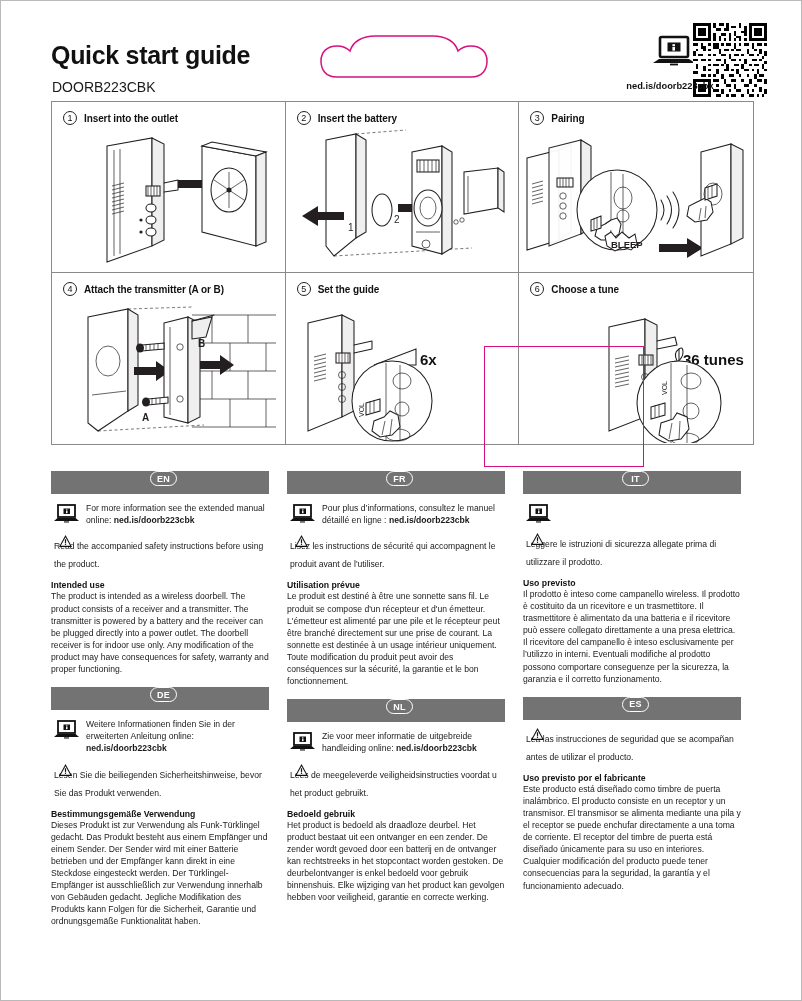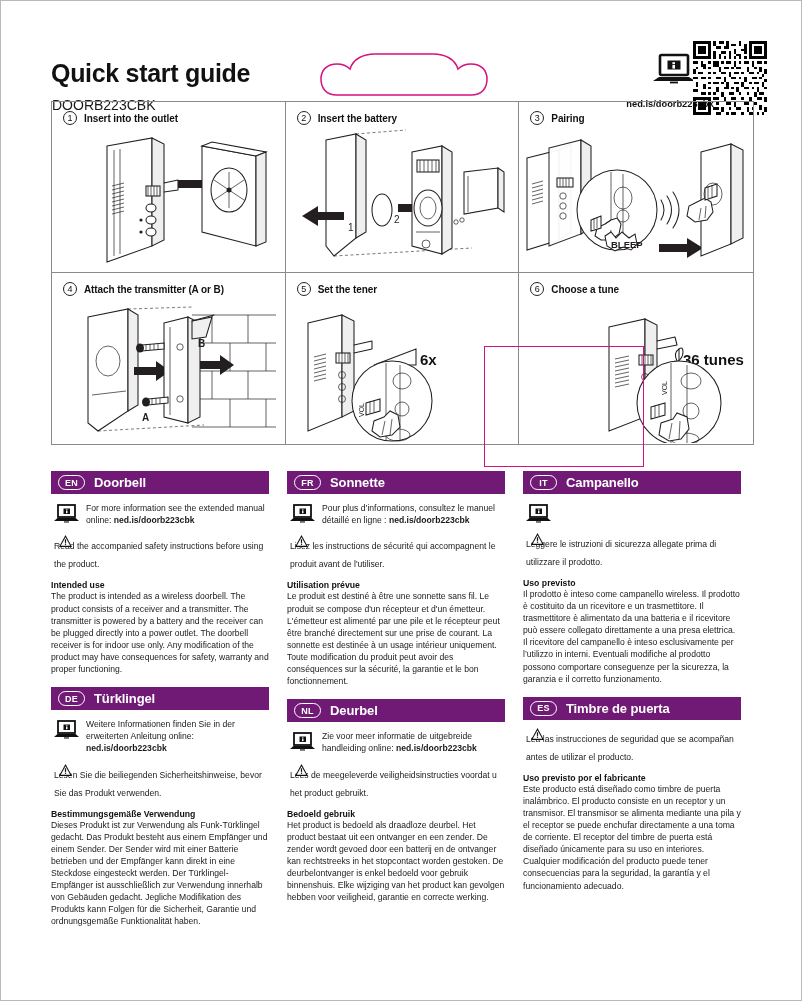--- a/index.html
+++ b/index.html
@@ -12,21 +12,21 @@
     overflow:hidden;
   }
   .page {
     position:relative;
     width:802px; height:1001px;
     border:1px solid #b9b9b9;
     background:#fff;
   }
 
   
-  .header { position:absolute; left:0; top:18px; width:779px; height:96px;padding-left:18px; }
+  .header { position:absolute; left:0; top:0; width:779px; height:96px;padding-left:18px; }
   .title {
     position:absolute; left:50px; top:40px;
     font-size:25px; font-weight:bold; letter-spacing:-0.3px;
     color:#111;
   }
   .subtitle {
     position:absolute; left:51px; top:78px;
     font-size:14px; color:#1a1a1a;
   }
   .cloud-shape {
@@ -78,23 +78,23 @@
 
   
   .lang-cols {
     position:absolute; left:50px; top:470px; width:703px; height:520px;
     display:grid; grid-template-columns:236px 236px 236px;
     column-gap:0px;
   }
   .col { padding-right:18px; }
   .lang-block { margin-bottom:4px; }
   .lang-bar {
-    background:#701a75; height:23px;
+    background:#737373; height:23px;
     display:flex; align-items:center; gap:9px;
-    padding-left:7px; margin-bottom:8px;
+    padding-left:7px; margin-bottom:8px;flex-direction:column;
   }
   .lang-code {
     width:27px; height:15px; border-radius:9px; border:1.4px solid #fff;
     color:#fff; font-size:9px; font-weight:bold;
     display:flex; align-items:center; justify-content:center;
     flex:none; letter-spacing:0.2px;
   }
   .lang-name { color:#fff; font-size:13px; font-weight:bold; letter-spacing:-0.1px; }
 
   .info-row { display:flex; gap:6px; align-items:flex-start; margin-bottom:9px; padding-left:3px;}
@@ -482,21 +482,21 @@
           <path class="ln" d="M140 22 L162 16"></path>
           <text x="146" y="48" font-family="Liberation Sans, sans-serif" font-size="10" font-weight="bold" fill="#231f20">B</text>
           <text x="90" y="122" font-family="Liberation Sans, sans-serif" font-size="10" font-weight="bold" fill="#231f20">A</text>
         </svg>
       </div>
     </div>
 
     <div class="step">
       <div class="step-head">
         <div class="step-num">5</div>
-        <div class="step-title">Set the tener</div>
+        <div class="step-title">Set the guide</div>
       </div>
       <div class="step-art">
         <svg width="234" height="144" viewBox="0 0 234 144">
 
           <path class="fillw" d="M22 24 L56 16 L56 118 L22 132 Z"></path>
           <path class="fillg" d="M56 16 L68 22 L68 112 L56 118 Z"></path>
           <g class="ln-thin">
               <path d="M28 58 L40 55 M28 62 L40 59 M28 66 L40 63 M28 70 L40 67 M28 74 L40 71 M28 78 L40 75 M28 82 L40 79"></path>
             </g>
           <rect class="fillw" x="50" y="54" width="14" height="10"></rect>

